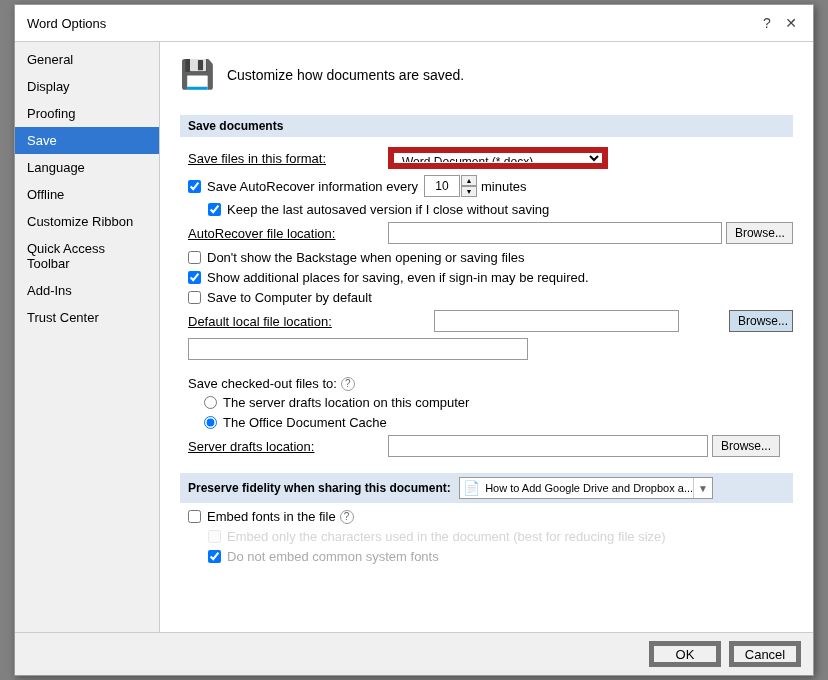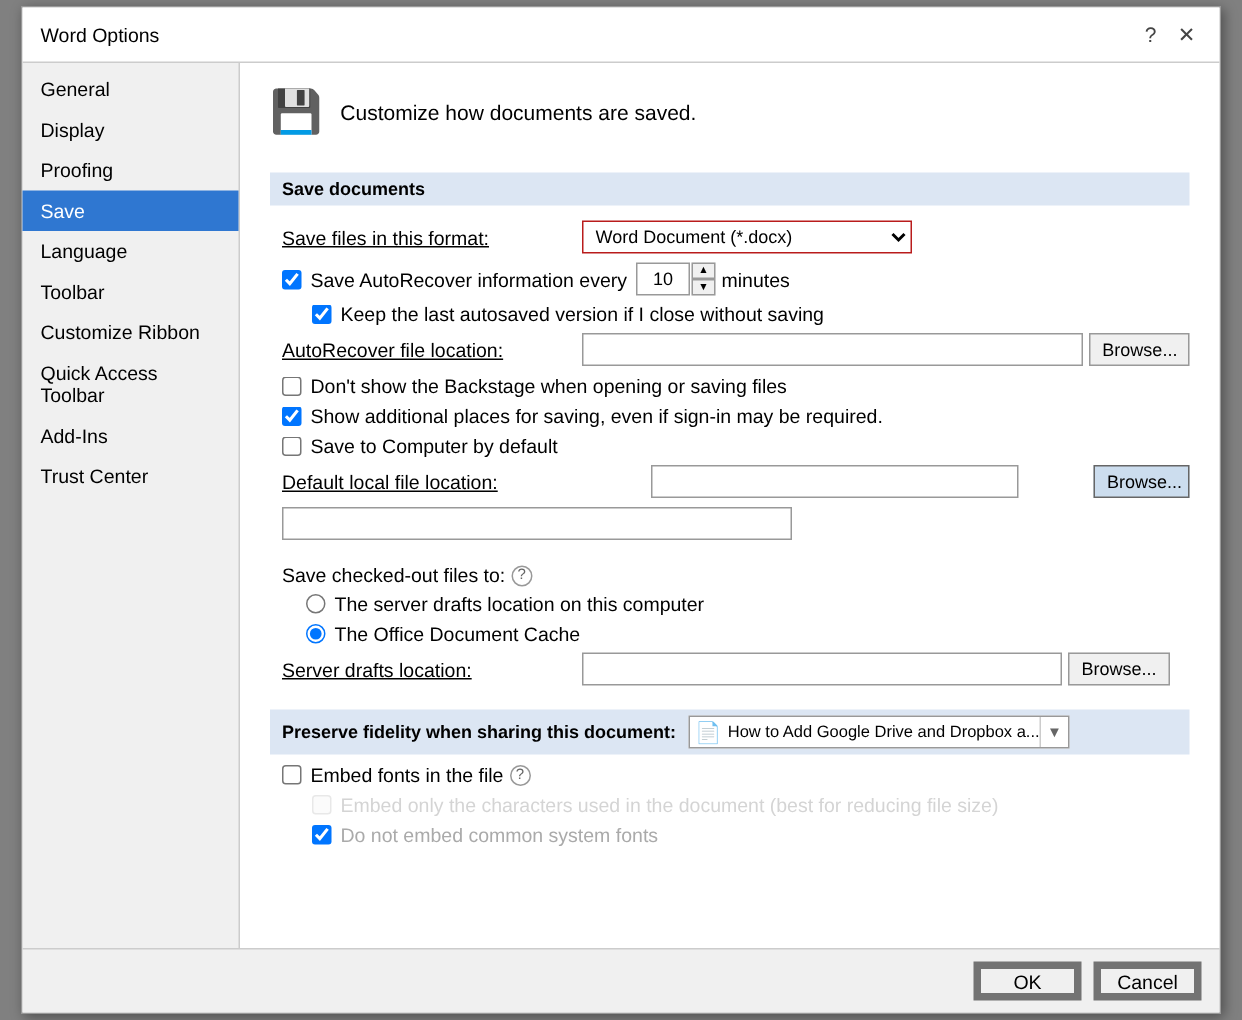--- a/index.html
+++ b/index.html
@@ -176,21 +176,21 @@
     .checkbox-row input[type="checkbox"] {
       margin-right: 6px;
     }
     .checkbox-row.indented {
       padding-left: 28px;
     }
 
     select.format-select {
       height: 22px;
       width: 220px;
-      border: 1px solid #b91c1c;
+      border: 6px solid #b91c1c;
       background: #fff;
       font-size: 12px;
       padding: 1px 4px;
     }
 
     .radio-row {
       display: flex;
       align-items: center;
       margin-bottom: 5px;
       padding-left: 24px;
@@ -301,21 +301,21 @@
   </div>
 
   <div class="dialog-body">
 
     <div class="sidebar">
       <div class="sidebar-item">General</div>
       <div class="sidebar-item">Display</div>
       <div class="sidebar-item">Proofing</div>
       <div class="sidebar-item active">Save</div>
       <div class="sidebar-item">Language</div>
-      <div class="sidebar-item">Toolbar</div>
+      <div class="sidebar-item">Offline</div>
       <div class="sidebar-item">Customize Ribbon</div>
       <div class="sidebar-item">Quick Access Toolbar</div>
       <div class="sidebar-item">Add-Ins</div>
       <div class="sidebar-item">Trust Center</div>
     </div>
 
     <div class="content">
 
       <div class="content-header">
         <span class="content-header-icon">💾</span>

